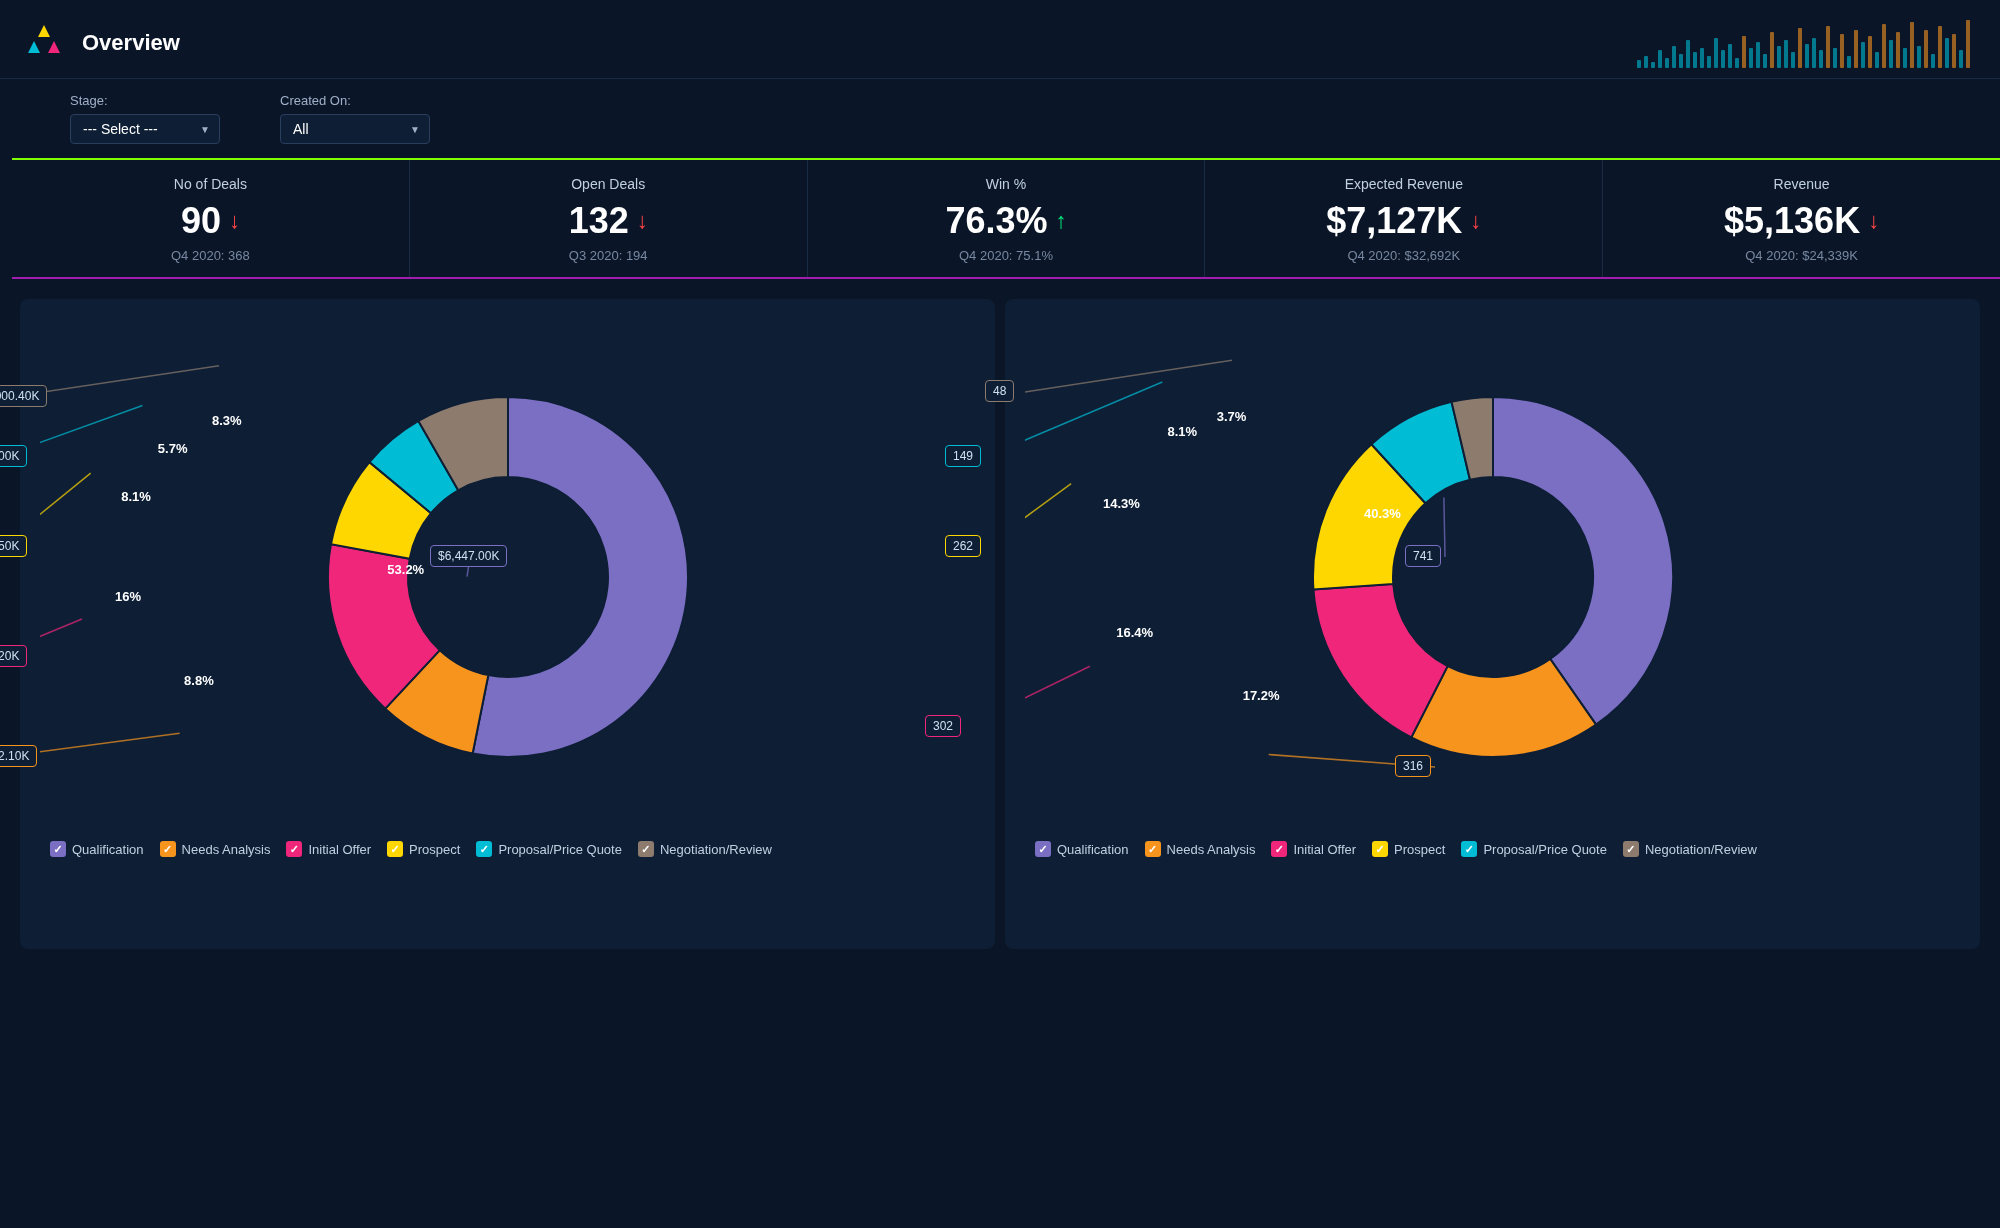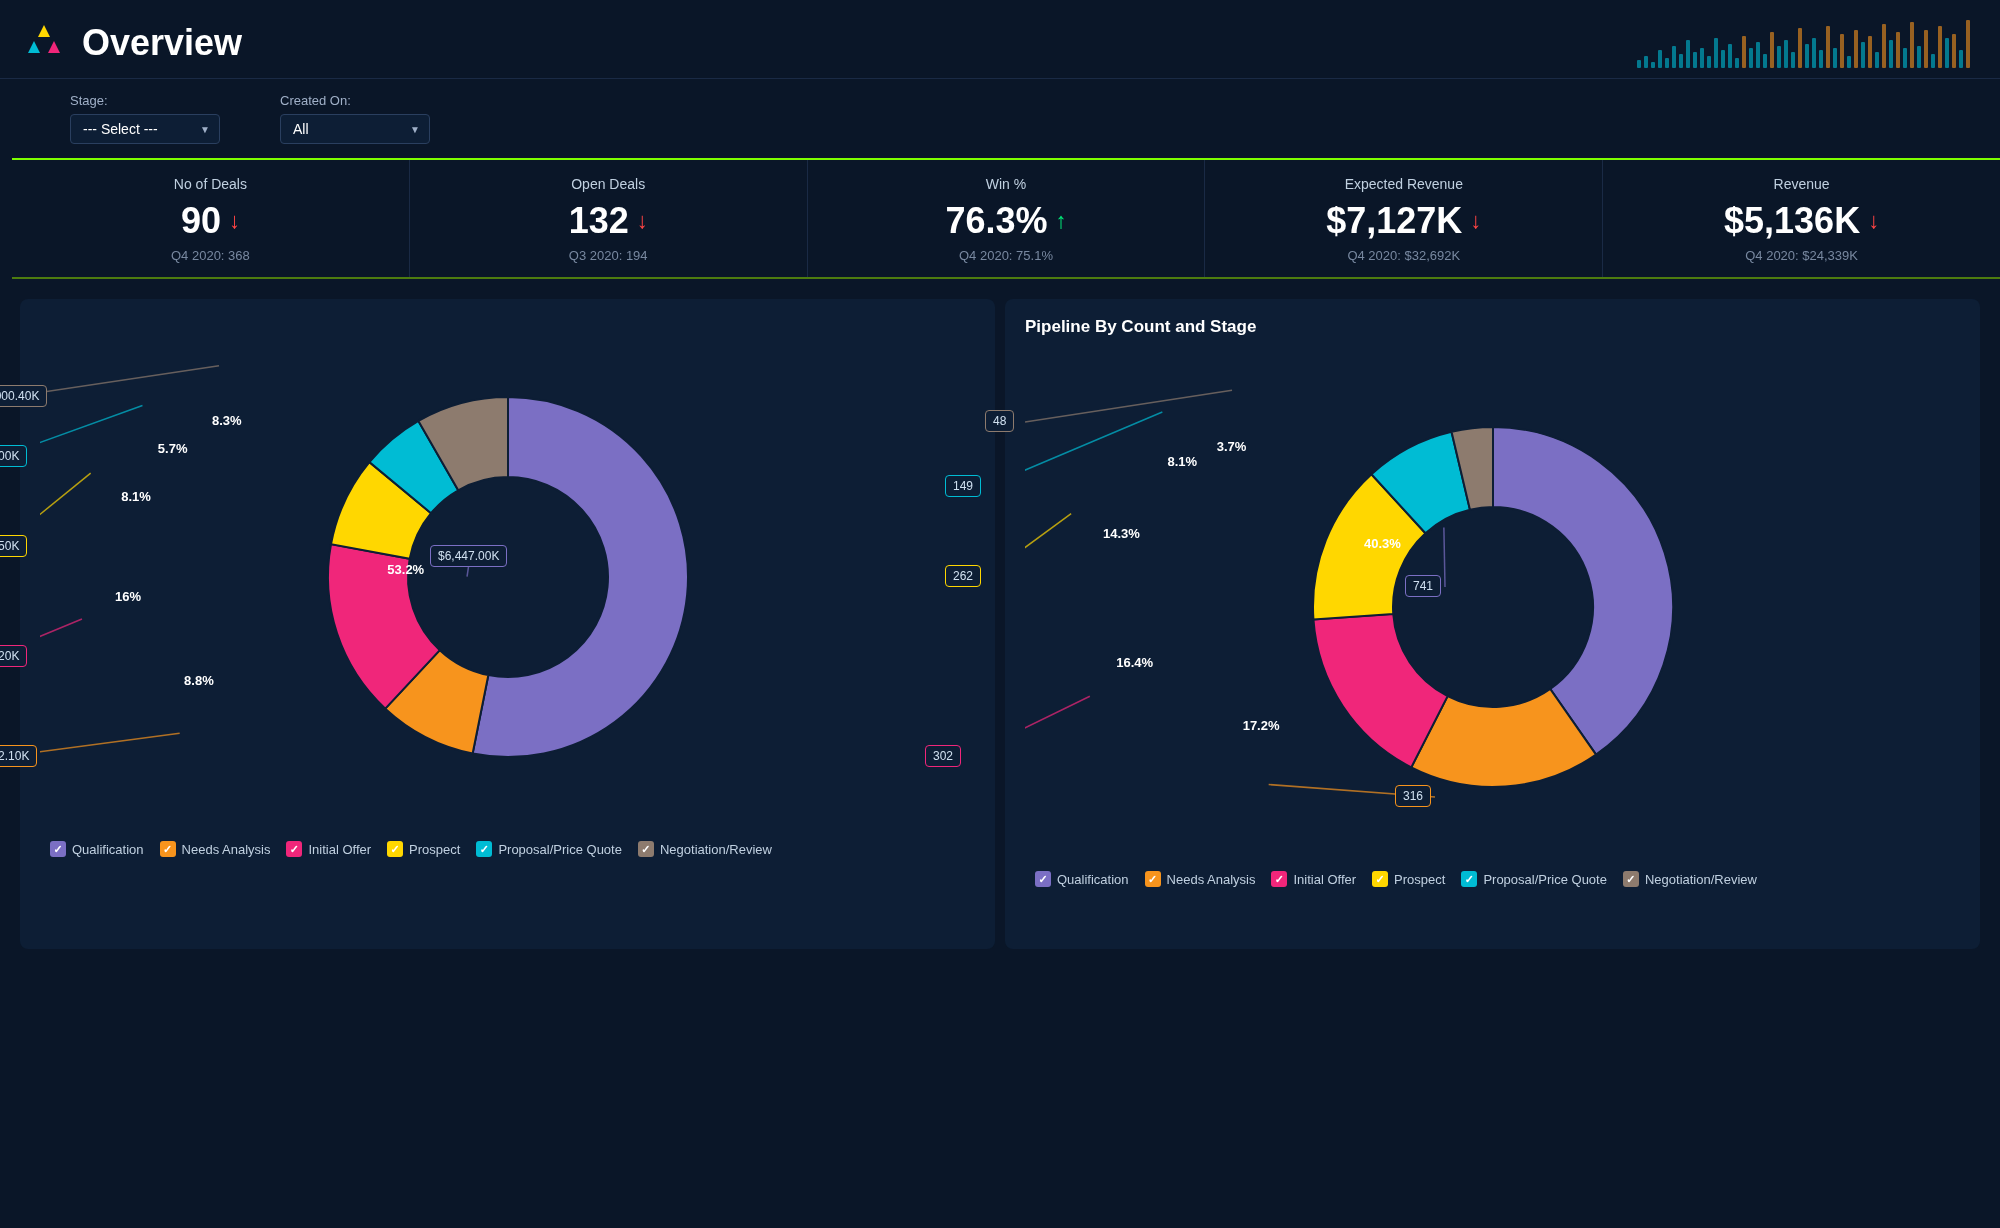--- a/index.html
+++ b/index.html
@@ -21,21 +21,21 @@
     .header-left {
       display: flex;
       align-items: center;
       gap: 14px;
     }
     .logo-icon {
       width: 48px;
       height: 48px;
     }
     .title {
-      font-size: 36px;
+      font-size: 22px;
       font-weight: 700;
       color: #ffffff;
     }
     .header-chart {
       display: flex;
       align-items: flex-end;
       gap: 3px;
       height: 50px;
       opacity: 0.6;
     }
@@ -82,21 +82,21 @@
       right: 10px;
       top: 50%;
       transform: translateY(-50%);
       color: #a0b0c8;
       font-size: 10px;
       pointer-events: none;
     }
     .metrics-row {
       display: flex;
       border-top: 2px solid #7fff00;
-      border-bottom: 2px solid #4d7c0f;
+      border-bottom: 2px solid #a21caf;
       margin: 0 0 0 12px;
     }
     .metric-card {
       flex: 1;
       padding: 16px 20px 14px 20px;
       border-right: 1px solid #1a2a45;
       text-align: center;
     }
     .metric-card:last-child { border-right: none; }
     .metric-label {
@@ -388,21 +388,20 @@
       <span>Proposal/Price Quote</span>
     </div>
         <div class="legend-item">
       <span class="legend-check" style="background:#8d7b6e">✓</span>
       <span>Negotiation/Review</span>
     </div>
       </div>
   </div>
 
   <div class="chart-panel">
-    <div class="chart-title">Pipeline By Count and Stage</div>
     <div class="chart-area" id="chart-count">
         <svg width="460" height="480" class="donut-svg">
           <path d="M 230 60 A 180 180 0 0 1 333.03778260702643 387.59137967858135 L 287.2432125594591 321.9952109325452 A 100 100 0 0 0 230 140 Z" fill="#7b6fc4" stroke="#0d1e35" stroke-width="2"></path>
           <path d="M 333.03778260702643 387.59137967858135 A 180 180 0 0 1 148.28171004688167 400.38117435390626 L 184.60095002604538 329.10065241883683 A 100 100 0 0 0 287.2432125594591 321.9952109325452 Z" fill="#f7941d" stroke="#0d1e35" stroke-width="2"></path>
           <path d="M 148.28171004688167 400.38117435390626 A 180 180 0 0 1 50.42974885497949 252.43080462859317 L 130.2387493638775 246.90600257144064 A 100 100 0 0 0 184.60095002604538 329.10065241883683 Z" fill="#f0267a" stroke="#0d1e35" stroke-width="2"></path>
           <path d="M 50.42974885497949 252.43080462859317 A 180 180 0 0 1 108.44009453821552 107.24763887552876 L 162.46671918789752 166.24868826418265 A 100 100 0 0 0 130.2387493638775 246.90600257144064 Z" fill="#ffd700" stroke="#0d1e35" stroke-width="2"></path>
           <path d="M 108.44009453821552 107.24763887552876 A 180 180 0 0 1 188.52990319821356 64.84226802321726 L 206.96105733234086 142.69014890178735 A 100 100 0 0 0 162.46671918789752 166.24868826418265 Z" fill="#00bcd4" stroke="#0d1e35" stroke-width="2"></path>
           <path d="M 188.52990319821356 64.84226802321726 A 180 180 0 0 1 229.9999999999998 60 L 229.9999999999999 140 A 100 100 0 0 0 206.96105733234086 142.69014890178735 Z" fill="#8d7b6e" stroke="#0d1e35" stroke-width="2"></path>
         </svg>
         <span class="pct-label" style="left: 339px; top: 188.994px;">40.3%</span>

